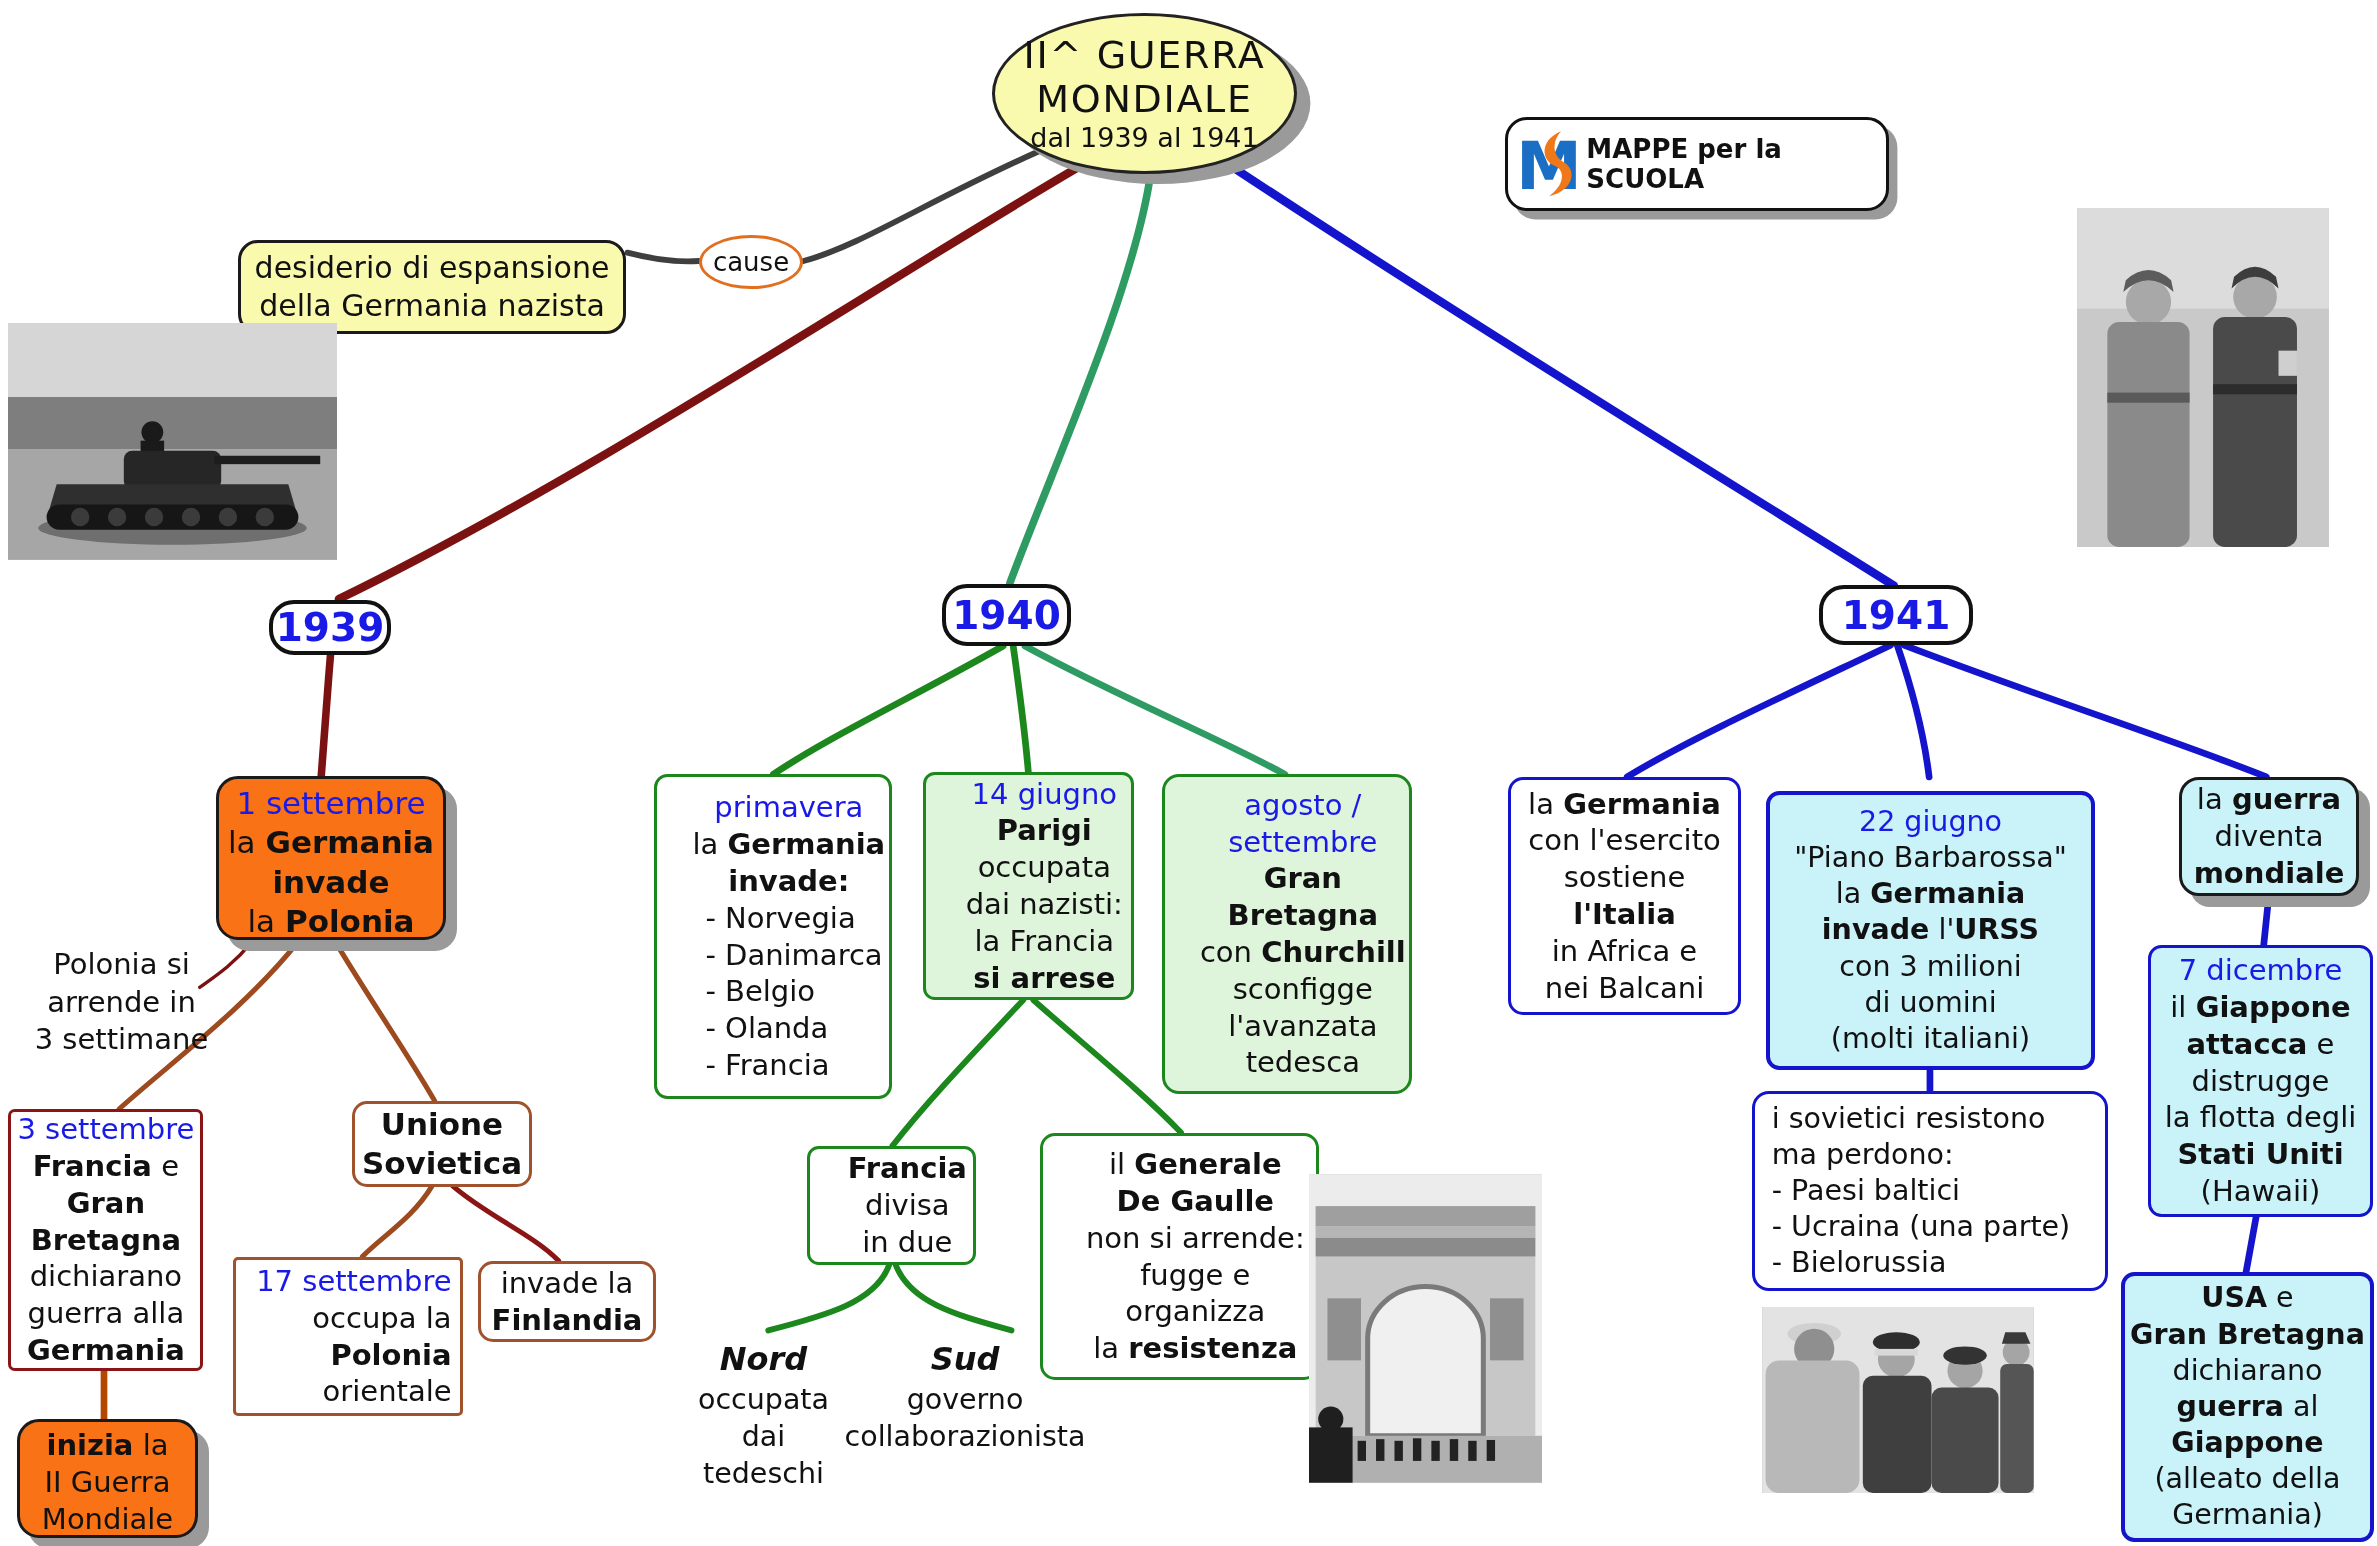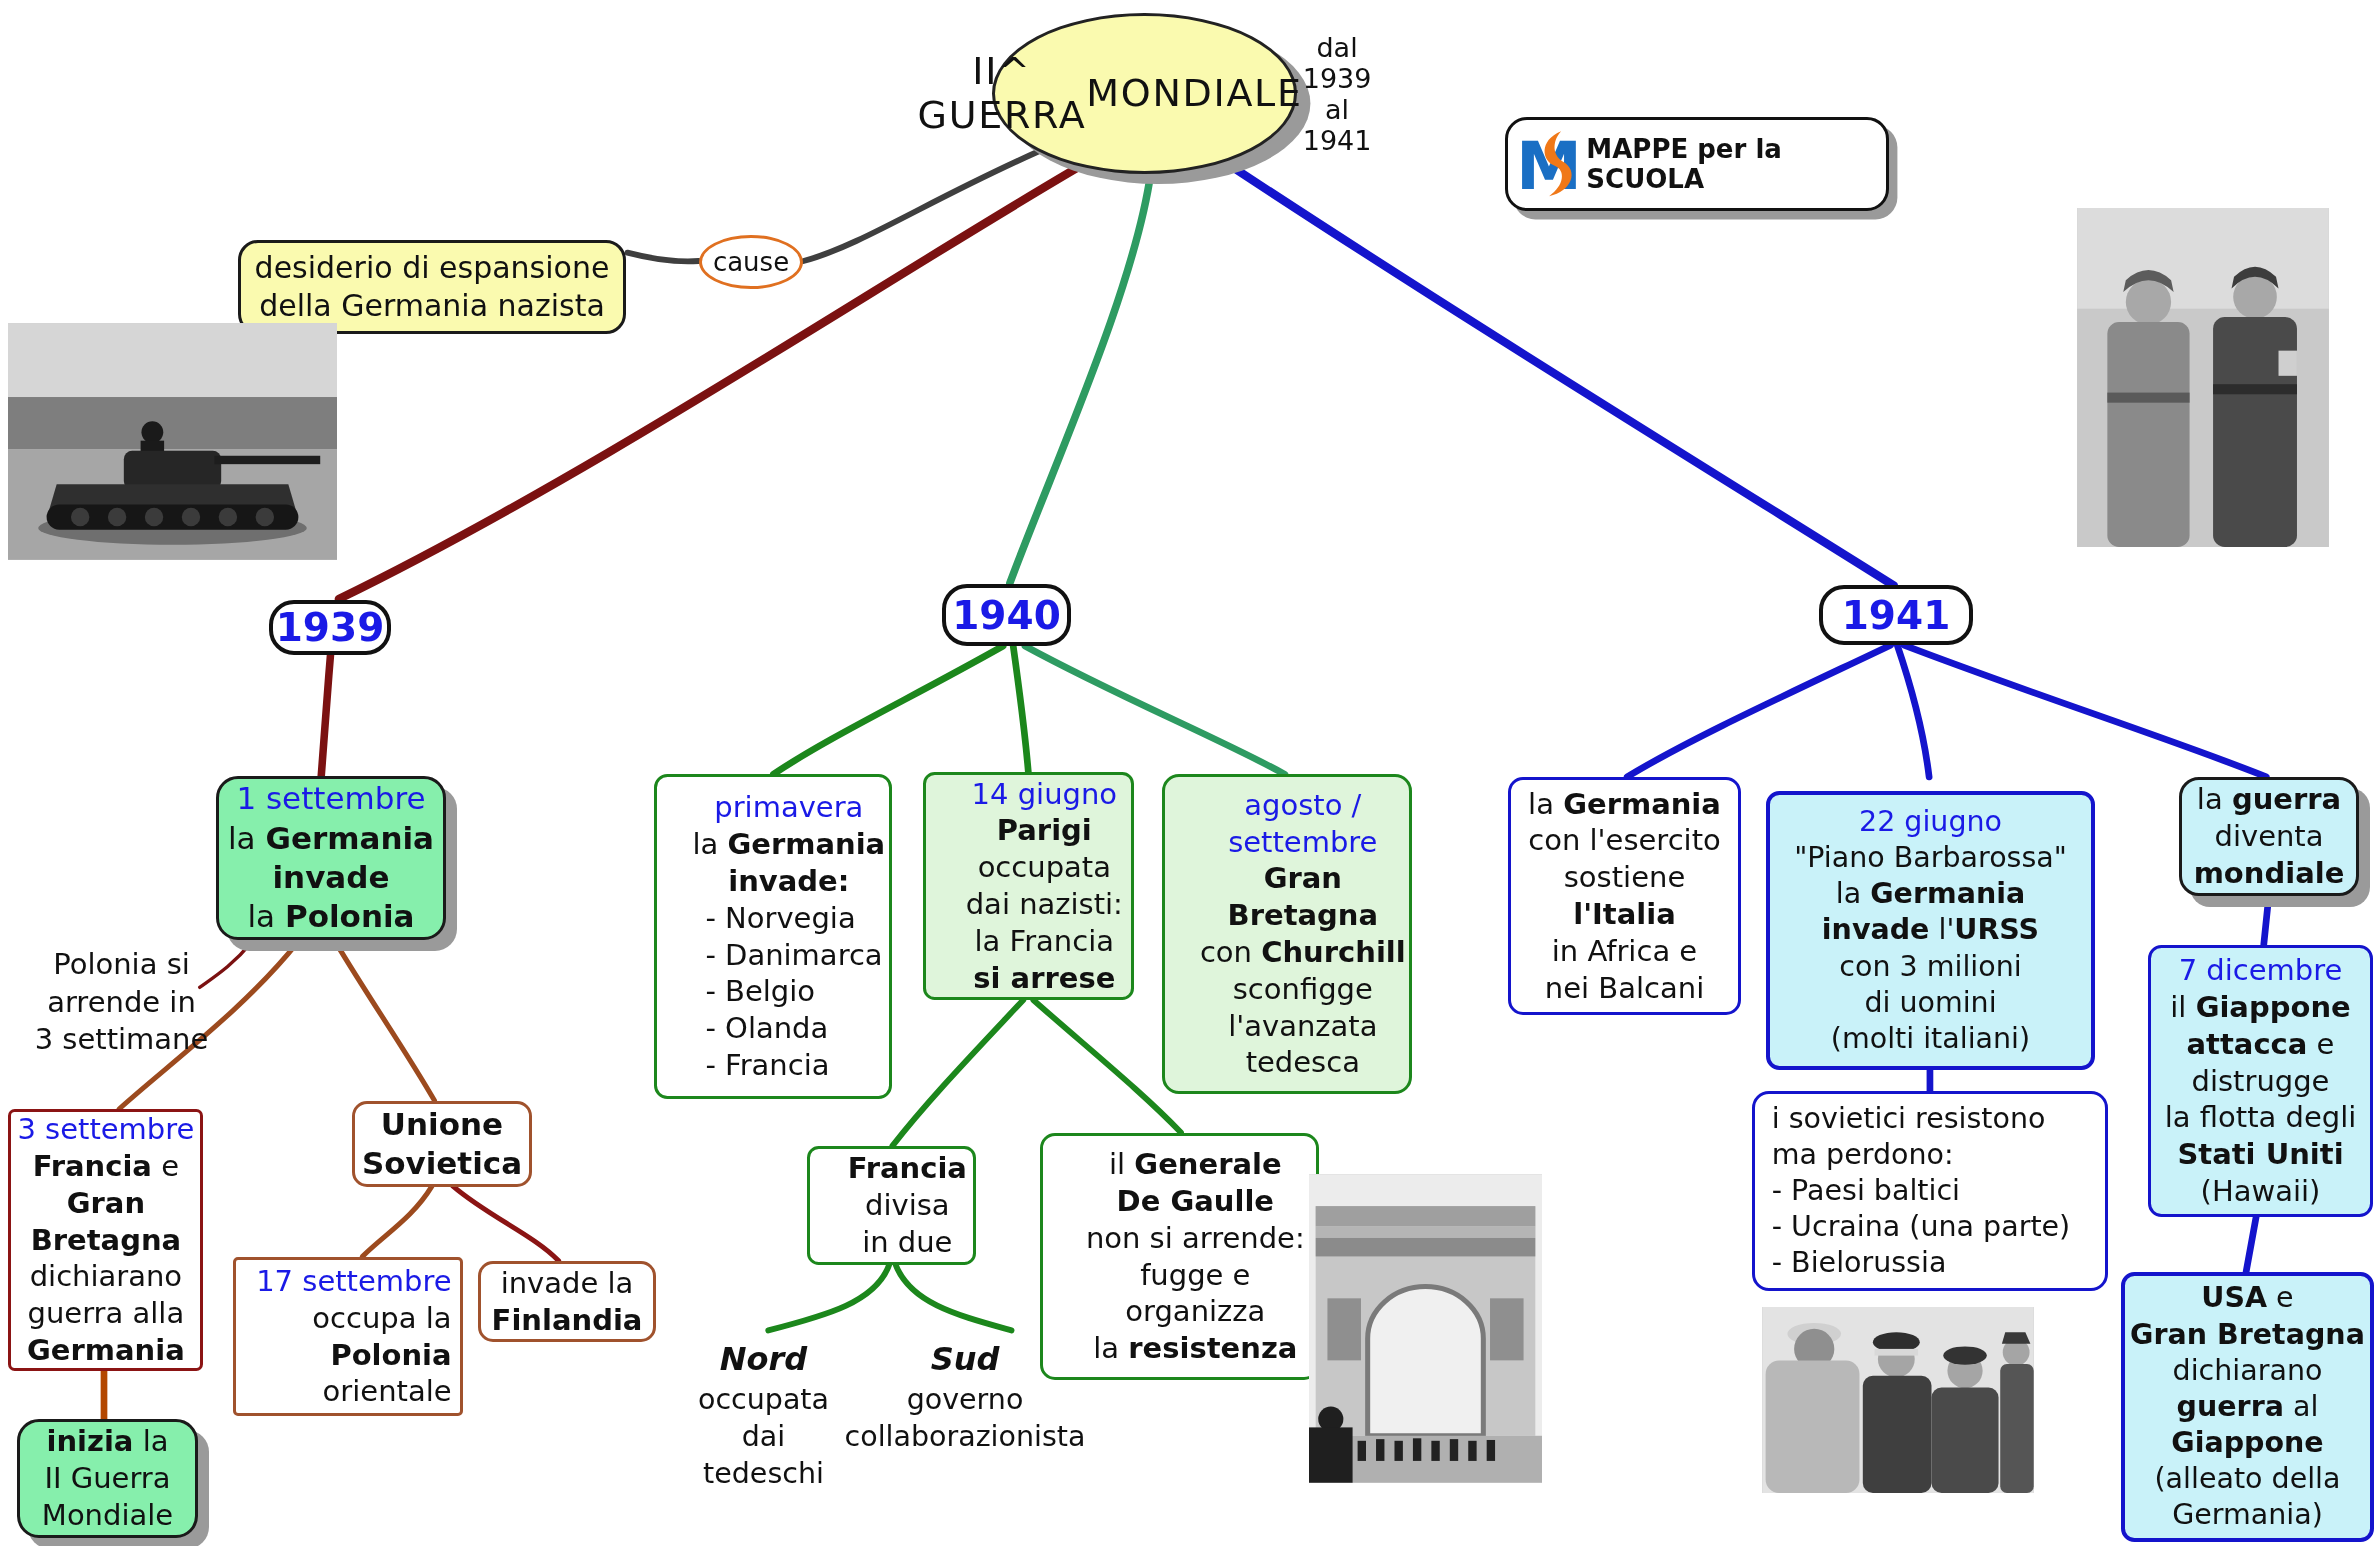--- a/index.html
+++ b/index.html
@@ -7,31 +7,31 @@
        font-family:"DejaVu Sans","Liberation Sans",sans-serif;color:#111;}
   #connectors{position:absolute;left:0;top:0;z-index:1;}
   .box,.ynode,.textblock,.ellipse,.logo,.photo{position:absolute;z-index:2;box-sizing:border-box;}
   .box{display:flex;flex-direction:column;justify-content:center;align-items:center;
        text-align:center;font-size:29px;line-height:1.27;background:#fff;
        border:3.4px solid #333;border-radius:13.4px;padding:5px 8.4px;}
   .line{white-space:nowrap;}
   .line.al{align-self:flex-start;text-align:left;margin-left:8.4px;}
   .b{font-weight:bold;} .d{color:#1A1AE6;}
   .shadowed{box-shadow:11px 11px 0 #9a9a9a;}
-  .fill-yellow{background:#FAFAAF;} .fill-peach{background:#86efac;}
+  .fill-yellow{background:#FAFAAF;} .fill-peach{background:#f97316;justify-content:space-between;}
   .fill-green{background:#DFF5DB;} .fill-cyan{background:#C9F2F9;}
   .bd-dark{border-color:#1A1A1A;} .bd-darkred{border-color:#8B1414;}
   .bd-brown{border-color:#A0522D;} .bd-green{border-color:#1C871C;padding-left:40px;}
   .bd-blue{border-color:#1414CC;}
   .ynode{background:#fff;border:4.2px solid #111;border-radius:25px;display:flex;
          align-items:center;justify-content:center;font-weight:bold;color:#1A1AE6;font-size:39px;}
   .textblock{text-align:center;font-size:29px;line-height:1.3;display:flex;
              flex-direction:column;align-items:center;}
   .tb-head{font-weight:bold;font-style:italic;font-size:32px;}
-  .ellipse{border-radius:50%;display:flex;flex-direction:row;justify-content:center;
+  .ellipse{border-radius:50%;display:flex;flex-direction:column;justify-content:center;
            align-items:center;text-align:center;}
   #title-ellipse{left:992px;top:12.6px;width:305px;height:161px;background:#FAFAAF;
                  border:3.4px solid #222;box-shadow:13.4px 10px 0 #9a9a9a;z-index:3;}
   #title-ellipse .t1{font-size:38px;letter-spacing:1.7px;}
   #title-ellipse .t2{font-size:27px;margin-top:1.7px;}
   #cause-ellipse{left:699px;top:235px;width:104px;height:54px;background:#fff;
                  border:3.4px solid #E07020;font-size:26px;}
   #desiderio-box{left:238px;top:208px;width:388px;height:94px;border-radius:20px;font-size:30px;margin-top:32px;}
   .logo{left:1505px;top:117px;width:384px;height:94px;background:#fff;border:3.4px solid #111;
         border-radius:22px;box-shadow:8.4px 8.4px 0 #9a9a9a;display:flex;align-items:center;padding:3.4px 8.4px;}

